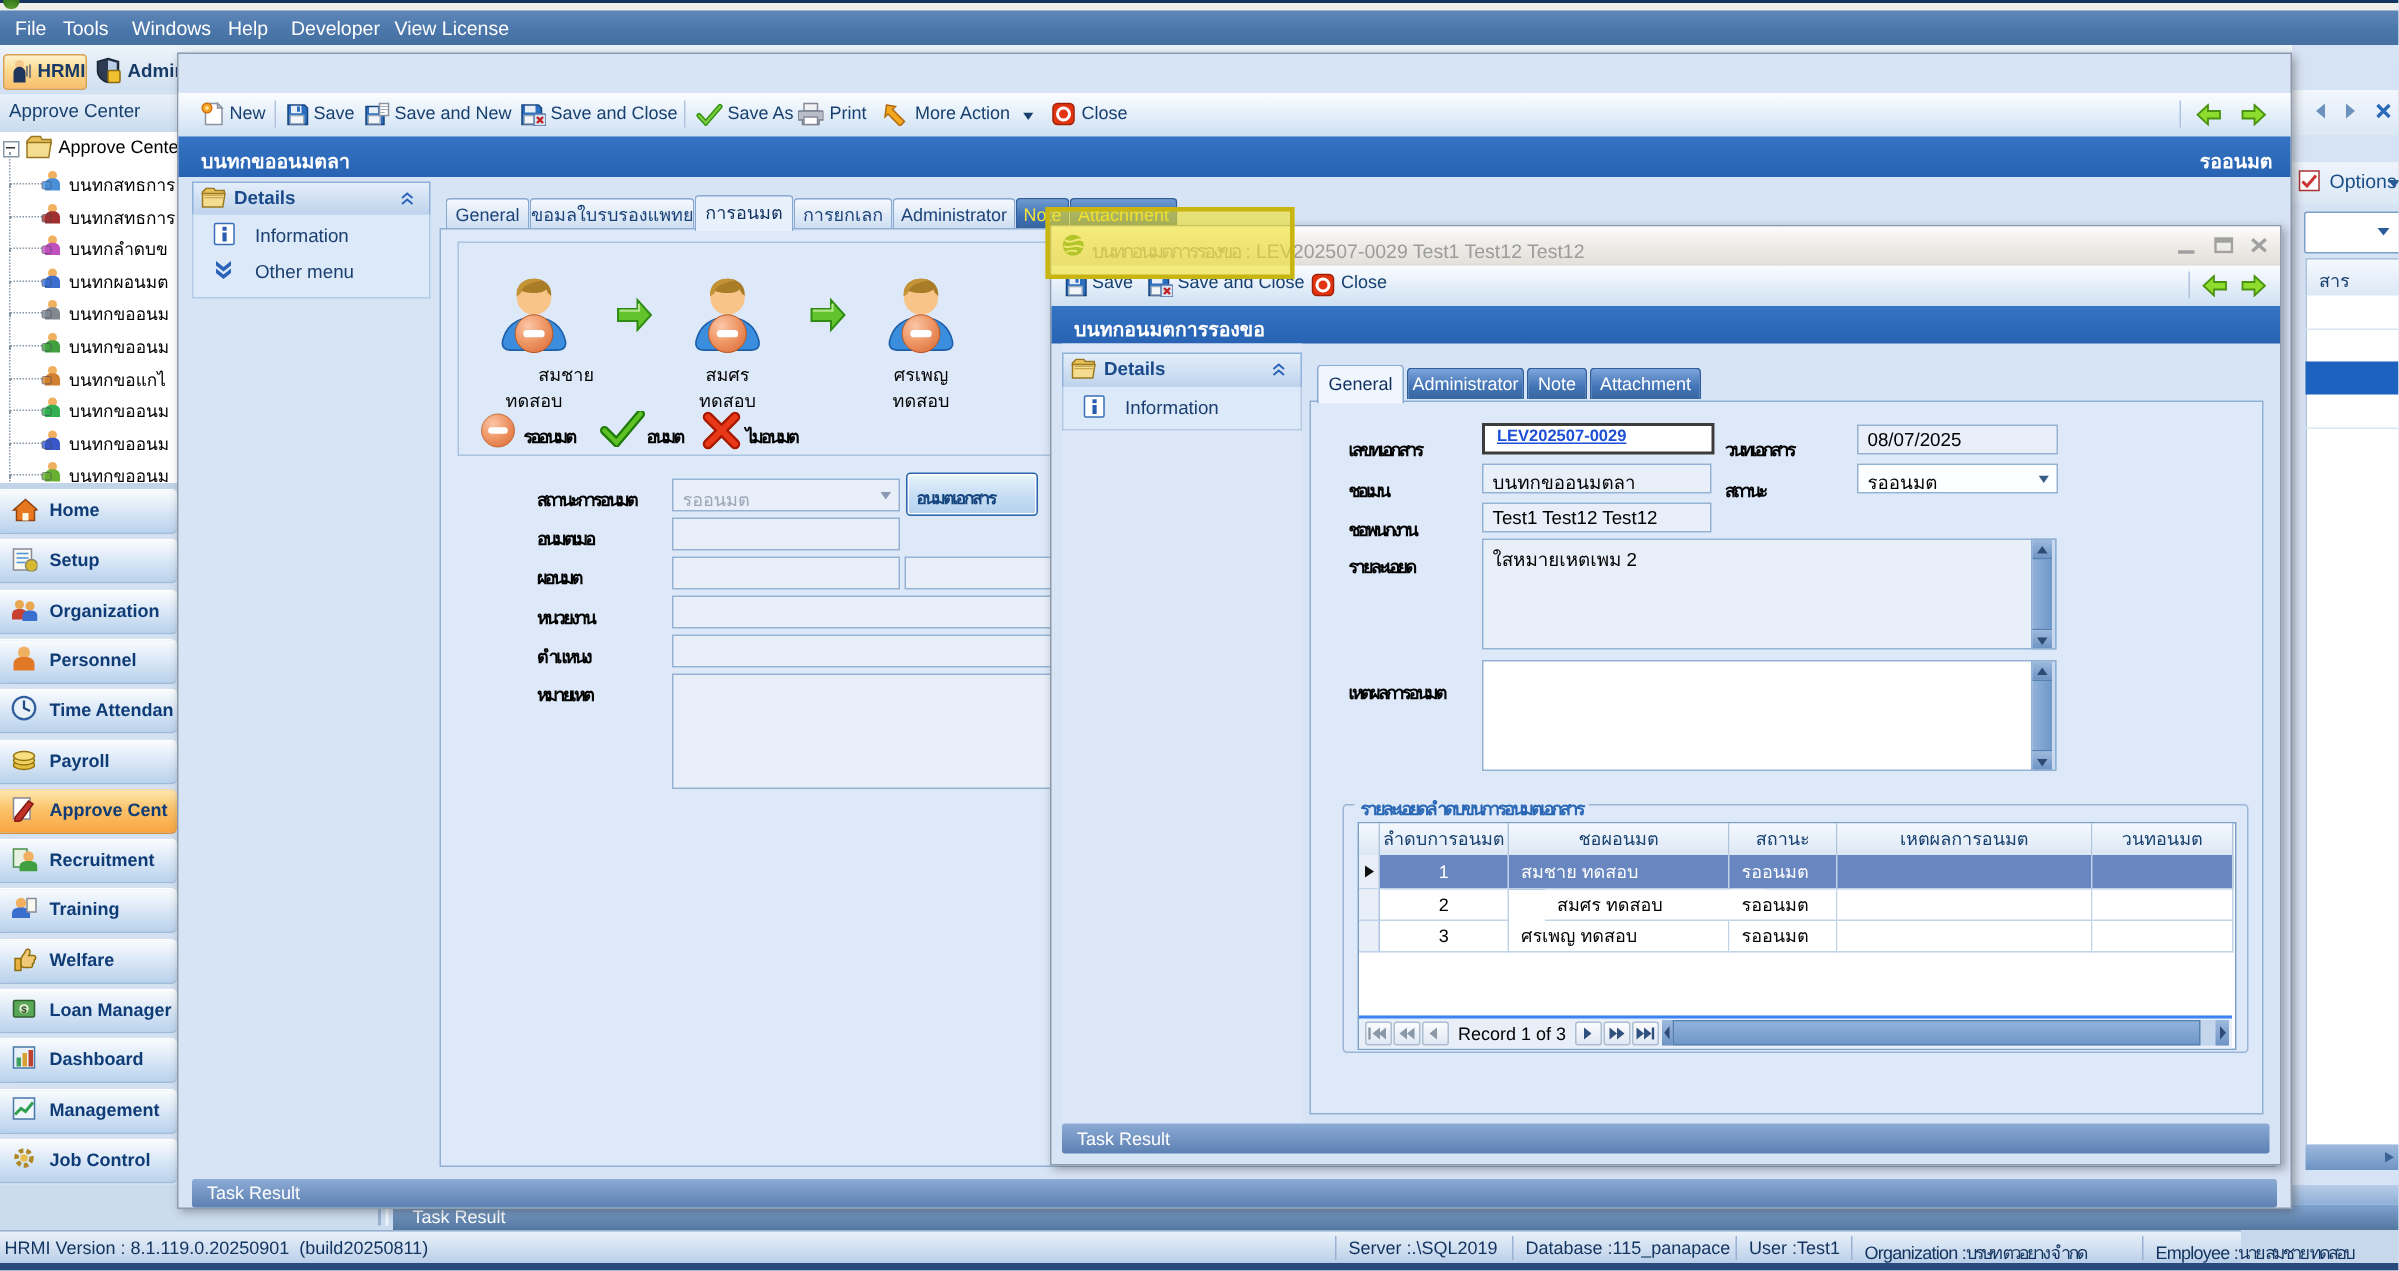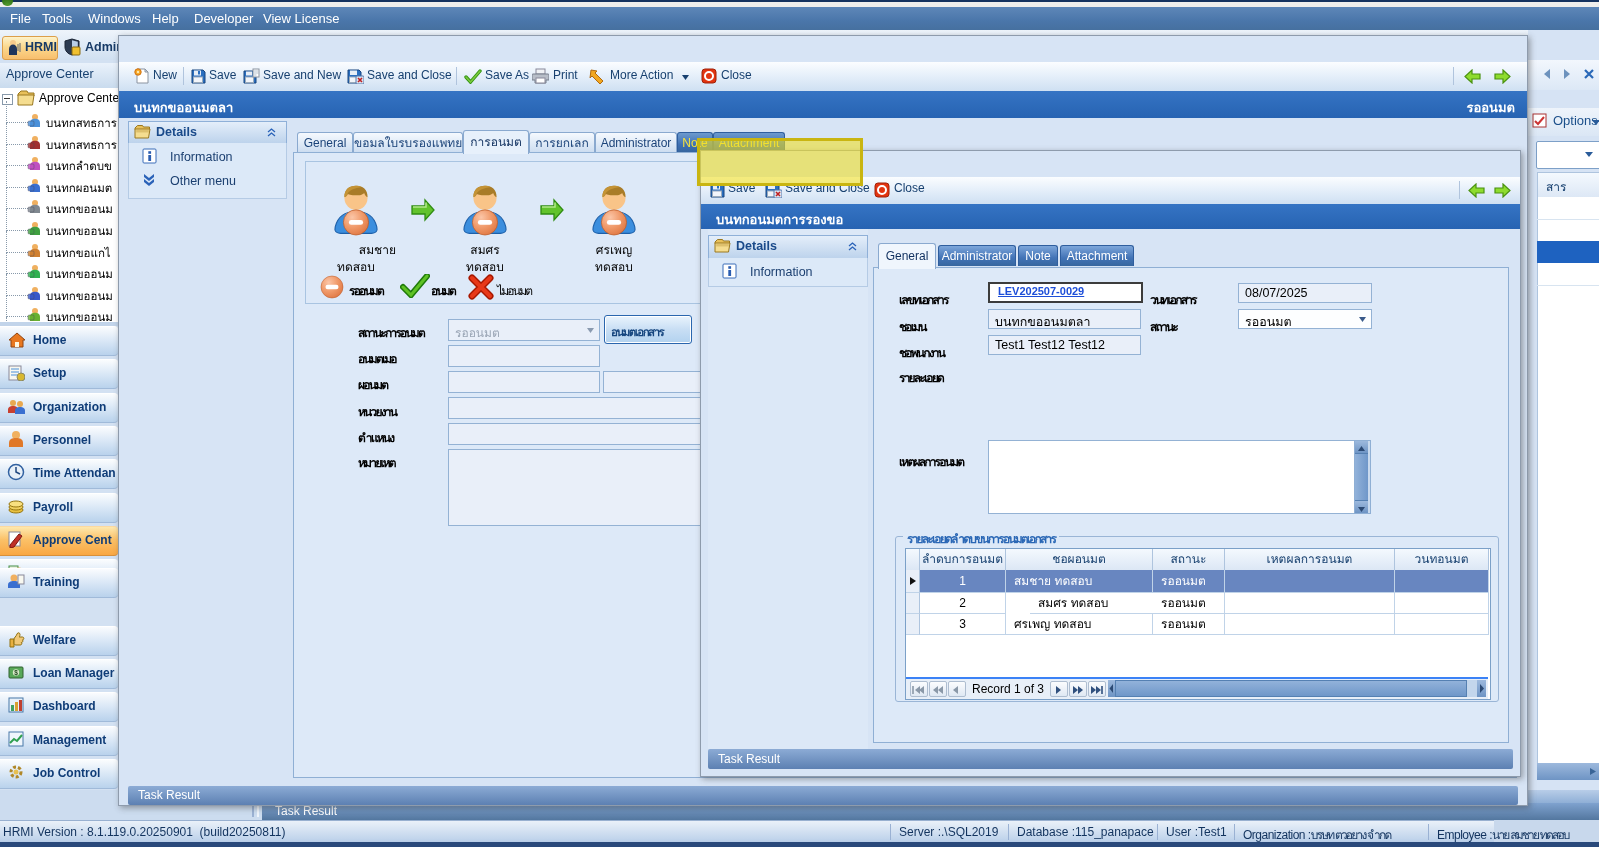--- a/index.html
+++ b/index.html
@@ -201,21 +201,21 @@
     <span>Approve Cent</span>
   </div>
 <div class="navbtn" style="top:559px;">
     <svg width="18" height="18" viewBox="0 0 18 18">
       <rect x="2" y="3" width="9" height="12" fill="#e8f0e0" stroke="#489048"></rect>
       <circle cx="12" cy="8" r="3.5" fill="#f0b060"></circle>
       <path d="M6 18v-3c0-3 2.5-4 6-4s6 1 6 4v3z" fill="#40a040"></path>
     </svg>
     <span>Recruitment</span>
   </div>
-<div class="navbtn" style="top:568px;">
+<div class="navbtn" style="top:592px;">
     <svg width="18" height="18" viewBox="0 0 18 18">
       <circle cx="7" cy="6" r="3.5" fill="#f0b060"></circle>
       <path d="M1 16v-3c0-3 2.5-4 6-4s6 1 6 4v3z" fill="#3a6fd0"></path>
       <rect x="11" y="3" width="6" height="9" fill="#f8f8f0" stroke="#889"></rect>
     </svg>
     <span>Training</span>
   </div>
 <div class="navbtn" style="top:626px;">
     <svg width="18" height="18" viewBox="0 0 18 18">
       <path d="M3 9h4v8H3z" fill="#e8b040" stroke="#907010"></path>
@@ -492,21 +492,21 @@
         <span class="abs th" style="left:43px;top:119px;font-size:12px;font-weight:bold">รออนมต</span>
   <svg class="abs" style="left:94px;top:112px" width="30" height="24" viewBox="0 0 30 24">
           <path d="M3 13l8 8L27 2" stroke="#1f7a0a" stroke-width="6" fill="none" stroke-linecap="round"></path>
           <path d="M3 13l8 8L27 2" stroke="#5fc224" stroke-width="3" fill="none" stroke-linecap="round"></path>
         </svg>
         <span class="abs th" style="left:125px;top:119px;font-size:12px;font-weight:bold">อนมต</span>
   <svg class="abs" style="left:162px;top:112px" width="26" height="26" viewBox="0 0 26 26">
           <path d="M4 4l18 18M22 4L4 22" stroke="#a81800" stroke-width="7" stroke-linecap="round"></path>
           <path d="M4 4l18 18M22 4L4 22" stroke="#e83818" stroke-width="4" stroke-linecap="round"></path>
         </svg>
-        <span class="abs th" style="left:191px;top:119px;font-size:12px;font-weight:normal">ไมอนมต</span>
+        <span class="abs th" style="left:191px;top:119px;font-size:12px;font-weight:bold">ไมอนมต</span>
  </div>
  <div class="lbl" style="left:64px;top:170px;">สถานะการอนมต</div>
  <div class="field" style="left:154px;top:166px;width:150px;height:20px">
         <span class="abs" style="left:6px;top:3px;font-size:12px;color:#9aa5b5">รออนมต</span>
         <svg class="abs" style="left:138px;top:8px" width="7" height="5" viewBox="0 0 7 5">
           <path d="M0 0h7L3.5 5z" fill="#8a9ab0"></path>
         </svg>
       </div>
  <div class="abs" style="left:310px;top:162px;width:86px;height:27px;background:linear-gradient(#eaf4fd,#c8def4 50%,#b2d2ef);border:1px solid #2a66ae;border-radius:3px;box-shadow:inset 0 0 0 1px #fff">
         <span class="abs" style="left:6px;top:7px;font-size:11.5px;font-weight:bold;color:#15457e;letter-spacing:-1.5px;white-space:nowrap">อนมตเอกสาร</span>
@@ -522,20 +522,37 @@
  <div class="field" style="left:154px;top:270px;width:320px;height:20px"></div>
  <div class="lbl" style="left:64px;top:300px;">หมายเหต</div>
  <div class="field" style="left:154px;top:296px;width:320px;height:75px"></div>
 </div>
 <div class="taskbar" style="left:9px;top:750px;width:1390px;height:19px;border-radius:2px">
       <span class="abs" style="left:10px;top:2px">Task Result</span>
     </div>
 </div>
 
 <div class="win" style="left:700px;top:150px;width:819px;height:625px">
+<div class="titlebar">
+ <svg class="abs" style="left:7px;top:5px" width="15" height="15" viewBox="0 0 15 15">
+        <circle cx="7.5" cy="7.5" r="7" fill="#5a9e2f"></circle>
+        <path d="M2 4c2 2 5 1 7 .2 2-.8 4-.5 5 .3M1 8c2.5 1.5 5 .5 7.5 0 2.5-.5 4.5.5 5.5 1M3 12c2-1.5 4.5-1 7-.5" stroke="#fff" stroke-width="1.3" fill="none" opacity=".9"></path>
+      </svg>
+ <span class="abs" style="left:27px;top:6px"><i class="th">บนทกอนมตการรองขอ</i> : LEV202507-0029 Test1 Test12 Test12</span>
+ <svg class="abs" style="left:750px;top:9px" width="13" height="10" viewBox="0 0 13 10">
+        <path d="M1 8h11" stroke="#a0a0a0" stroke-width="2.4"></path>
+      </svg>
+ <svg class="abs" style="left:775px;top:7px" width="13" height="11" viewBox="0 0 13 11">
+        <rect x="1" y="1" width="11" height="9" fill="none" stroke="#a0a0a0" stroke-width="1.6"></rect>
+        <path d="M1 2.5h11" stroke="#a0a0a0" stroke-width="2.6"></path>
+      </svg>
+ <svg class="abs" style="left:799px;top:7px" width="12" height="11" viewBox="0 0 12 11">
+        <path d="M1.5 1.5l9 8M10.5 1.5l-9 8" stroke="#a0a0a0" stroke-width="2.2"></path>
+      </svg>
+</div>
 <div class="toolbar" style="top:26px;height:27px">
  <svg class="abs" style="left:8px;top:5px" width="16" height="16" viewBox="0 0 16 16">
         <path d="M2 2h11l2 2v11H2z" fill="#2a6fc0" stroke="#17447e"></path>
         <rect x="4" y="2.5" width="7" height="5" fill="#e8eef6"></rect>
         <rect x="8" y="3" width="2" height="3.5" fill="#2a6fc0"></rect>
         <rect x="3.5" y="9" width="9" height="5.5" fill="#f2f5fa" stroke="#9ab"></rect>
       </svg>
       <span class="tbtxt" style="left:27px;top:4px">Save</span>
  <svg class="abs" style="left:64px;top:5px" width="17" height="16" viewBox="0 0 17 16">
         <path d="M1 2h11l2 2v11H1z" fill="#2a6fc0" stroke="#17447e"></path>
@@ -603,20 +620,32 @@
         <span class="abs" style="left:6px;top:2px;font-size:12.5px">รออนมต</span>
         <svg class="abs" style="left:120px;top:7px" width="7" height="5" viewBox="0 0 7 5">
           <path d="M0 0h7L3.5 5z" fill="#3a5a8a"></path>
         </svg>
       </div>
  <div class="lbl" style="left:25px;top:75px;">ชอพนกงาน</div>
  <div class="field" style="left:114px;top:67px;width:151px;height:18px">
         <span class="abs" style="left:6px;top:2px;font-size:12.5px">Test1 Test12 Test12</span>
       </div>
  <div class="lbl" style="left:25px;top:100px;">รายละเอยด</div>
+ <div class="field" style="left:114px;top:91px;width:381px;height:72px">
+        <span class="abs" style="left:6px;top:3px;font-size:12.5px">ใสหมายเหตเพม 2</span>
+        <div class="abs" style="left:365px;top:-1px;width:15px;height:72px;background:#c9daee;border:1px solid #8fafd4">
+<div class="abs" style="left:0px;top:0px;width:13px;height:12px;background:linear-gradient(#9db9dd,#6e94c4)"><svg width="13" height="12" viewBox="0 0 13 12">
+              <path d="M6.5 3L3 8h7z" fill="#2c4a74"></path>
+            </svg></div>
+<div class="abs" style="left:0px;top:12px;width:13px;height:46px;background:linear-gradient(90deg,#92b2da,#6f97c9);border-top:1px solid #5580b2;border-bottom:1px solid #5580b2"></div>
+<div class="abs" style="left:0px;bottom:0px;width:13px;height:12px;background:linear-gradient(#9db9dd,#6e94c4)"><svg width="13" height="12" viewBox="0 0 13 12">
+              <path d="M6.5 9L3 4h7z" fill="#2c4a74"></path>
+            </svg></div>
+</div>
+      </div>
  <div class="lbl" style="left:25px;top:184px;">เหตผลการอนมต</div>
  <div class="field" style="left:114px;top:172px;width:381px;height:72px;background:#fff">
         <div class="abs" style="left:365px;top:-1px;width:15px;height:72px;background:#c9daee;border:1px solid #8fafd4">
 <div class="abs" style="left:0px;top:0px;width:13px;height:12px;background:linear-gradient(#9db9dd,#6e94c4)"><svg width="13" height="12" viewBox="0 0 13 12">
               <path d="M6.5 3L3 8h7z" fill="#2c4a74"></path>
             </svg></div>
 <div class="abs" style="left:0px;top:12px;width:13px;height:46px;background:linear-gradient(90deg,#92b2da,#6f97c9);border-top:1px solid #5580b2;border-bottom:1px solid #5580b2"></div>
 <div class="abs" style="left:0px;bottom:0px;width:13px;height:12px;background:linear-gradient(#9db9dd,#6e94c4)"><svg width="13" height="12" viewBox="0 0 13 12">
               <path d="M6.5 9L3 4h7z" fill="#2c4a74"></path>
             </svg></div>

